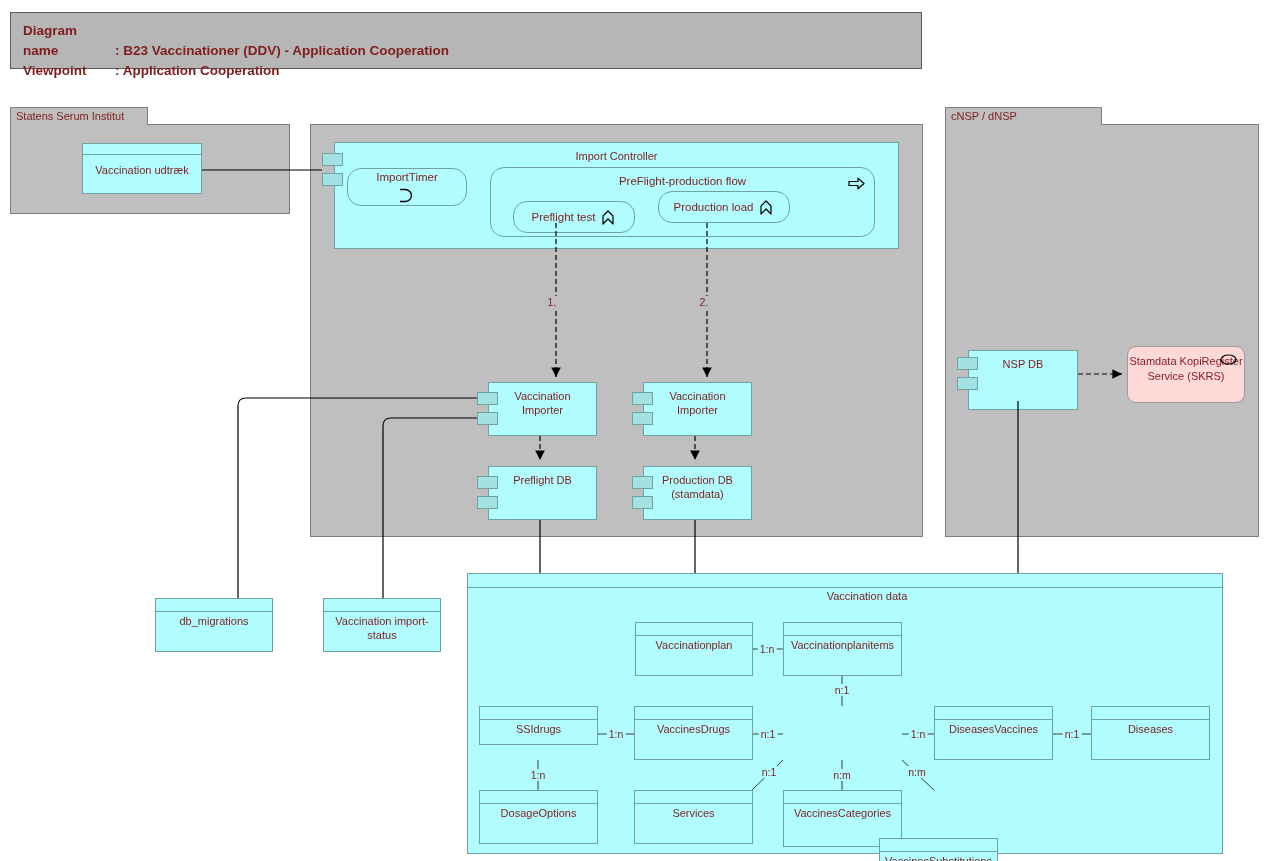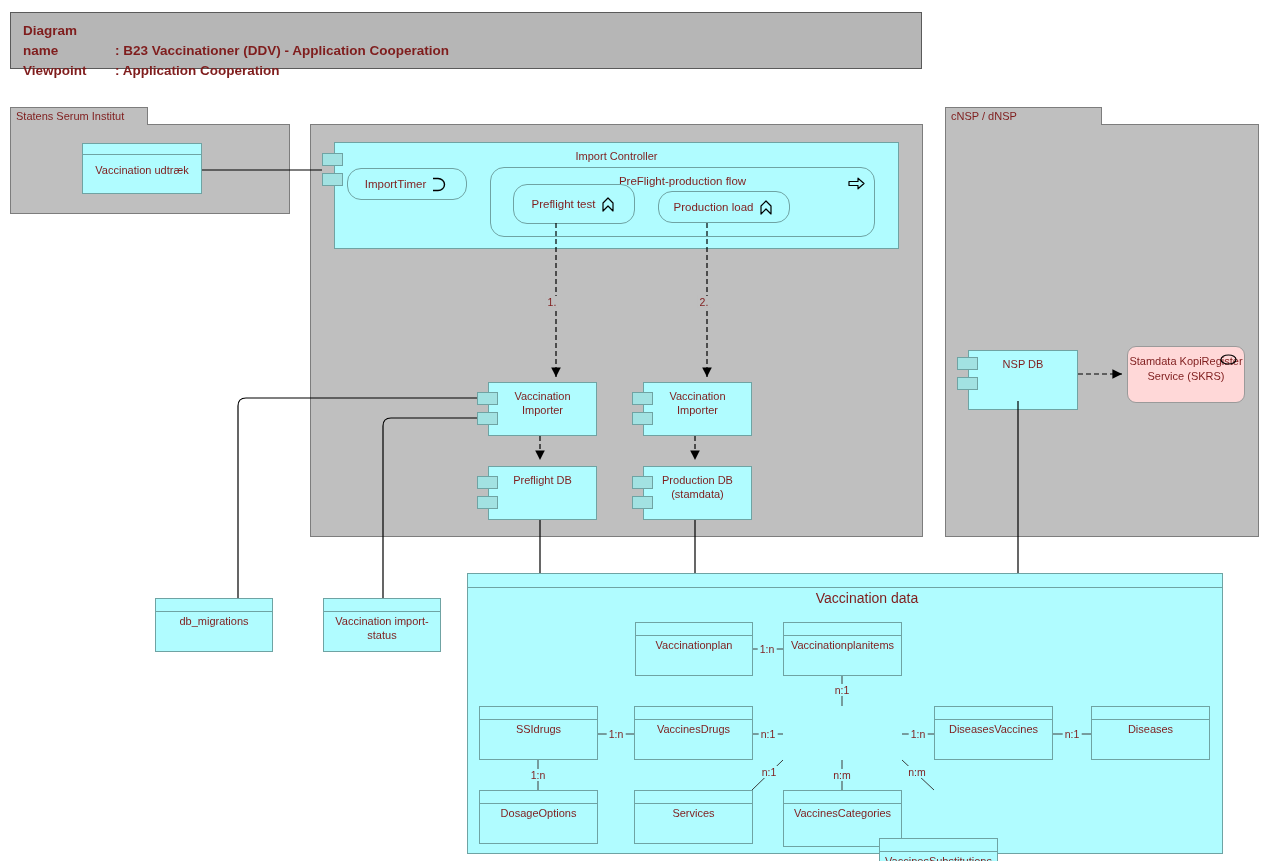--- a/index.html
+++ b/index.html
@@ -28,21 +28,21 @@
   .dataobj{z-index:2;}
   .dataobj .strip{position:absolute;top:0;left:0;right:0;height:12px;
                   border-bottom:1px solid #6fa3a3;}
   .dataobj .lbl{position:absolute;top:16px;left:3px;right:3px;text-align:center;
                 font-size:11px;line-height:1.25;overflow-wrap:break-word;}
 
   
   .vd-group{background:#b0fcff;border:1px solid #6fa3a3;z-index:1;}
   .vd-group .strip{position:absolute;top:0;left:0;right:0;height:13px;
                    border-bottom:1px solid #6fa3a3;}
-  .vd-title{position:absolute;top:16px;left:0;right:0;text-align:center;font-size:14px;margin-left:44px;}
+  .vd-title{position:absolute;top:16px;left:0;right:0;text-align:center;font-size:11px;margin-left:44px;}
 
   
   .pink{background:#ffd8d8;border:1px solid #9a9a9a;border-radius:9px;z-index:2;
         font-size:11px;text-align:center;padding-top:7px;line-height:1.35;}
 
   
   #wires{position:absolute;left:0;top:0;z-index:3;pointer-events:none;}
 
   
   .edge-label{position:absolute;transform:translate(-50%,-50%);font-size:10.5px;
@@ -77,39 +77,39 @@
 
   <div class="abs cyan dataobj" style="left:82px;top:143px;width:120px;height:51px;">
     <div class="strip" style="height:10px"></div>
     <div class="lbl" style="top:20px">Vaccination udtræk</div>
   </div>
 
   <div class="abs cyan comp" style="left:334px;top:142px;width:565px;height:107px;">
     <span>Import Controller</span>
   </div>
 
-  <div class="abs cyan rounded" style="left:347px;top:168px;width:120px;height:32px;">
+  <div class="abs cyan rounded" style="left:347px;top:168px;width:120px;height:38px;flex-direction:column;">
     <span>ImportTimer</span>
     <span class="icon">
       <svg width="18" height="15" viewBox="0 0 18 15">
           <path d="M2 1.5 h5 a6.5 6 0 0 1 0 12 h-5" fill="none" stroke="#000" stroke-width="1.4"></path>
         </svg>
     </span>
   </div>
 
   <div class="abs cyan rounded" style="left:490px;top:167px;width:385px;height:70px;align-items:flex-start;">
     <span style="padding-top:7px">PreFlight-production flow</span>
     <span class="icon" style="position:absolute;right:9px;top:9px;">
       <svg width="17" height="13" viewBox="0 0 17 13">
           <path d="M1 4.5 H10 V1.2 L16 6.5 L10 11.8 V8.5 H1 Z" fill="none" stroke="#000" stroke-width="1.2" stroke-linejoin="round"></path>
         </svg>
     </span>
   </div>
 
-  <div class="abs cyan rounded" style="left:513px;top:184px;width:122px;height:40px;">
+  <div class="abs cyan rounded" style="left:513px;top:201px;width:122px;height:32px;">
     <span>Preflight test</span>
     <span class="icon">
       <svg width="16" height="18" viewBox="0 0 16 18">
           <path d="M3 16 V8 L8 3 L13 8 V16 L8 11 Z" fill="none" stroke="#000" stroke-width="1.2" stroke-linejoin="round"></path>
         </svg>
     </span>
   </div>
 
   <div class="abs cyan rounded" style="left:658px;top:191px;width:132px;height:32px;">
     <span>Production load</span>
@@ -157,21 +157,21 @@
 
   <div class="abs cyan dataobj" style="left:635px;top:622px;width:118px;height:54px;">
     <div class="strip"></div>
     <div class="lbl">Vaccinationplan</div>
   </div>
   <div class="abs cyan dataobj" style="left:783px;top:622px;width:119px;height:54px;">
     <div class="strip"></div>
     <div class="lbl">Vaccinationplanitems</div>
   </div>
 
-  <div class="abs cyan dataobj" style="left:479px;top:706px;width:119px;height:54px;">
+  <div class="abs cyan dataobj" style="left:479px;top:706px;width:119px;height:39px;">
     <div class="strip"></div>
     <div class="lbl">SSIdrugs</div>
   </div>
   <div class="abs cyan dataobj" style="left:634px;top:706px;width:119px;height:54px;">
     <div class="strip"></div>
     <div class="lbl">VaccinesDrugs</div>
   </div>
   <div class="abs cyan dataobj" style="left:934px;top:706px;width:119px;height:54px;">
     <div class="strip"></div>
     <div class="lbl">DiseasesVaccines</div>

